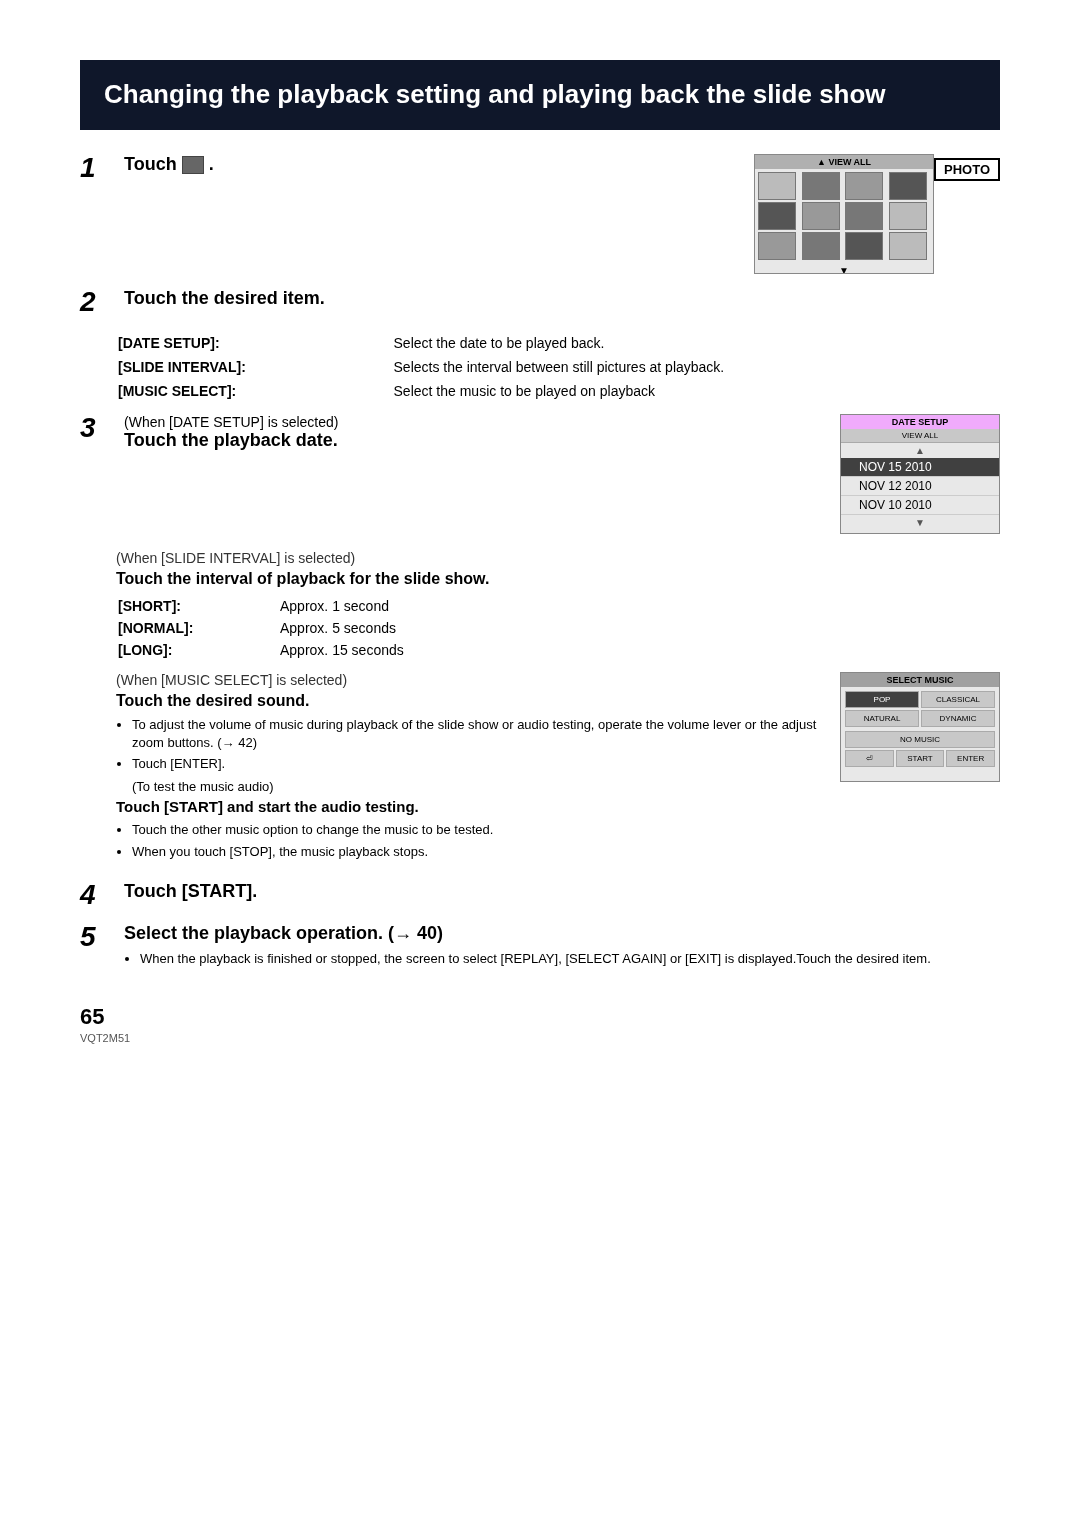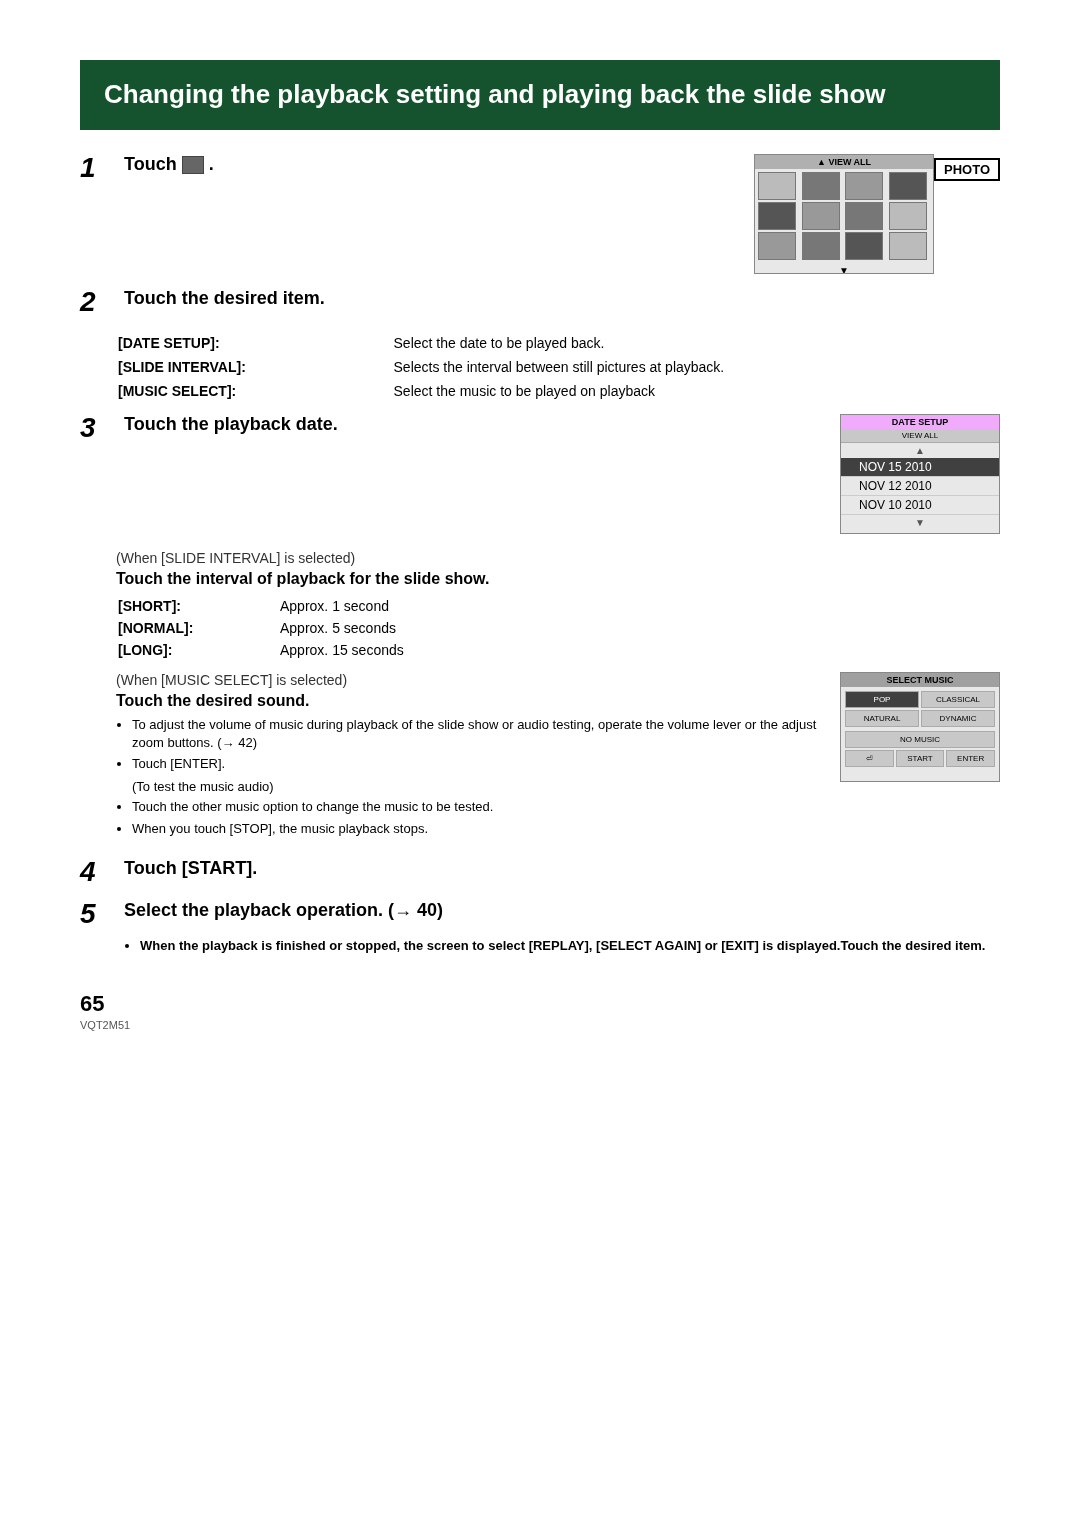--- a/index.html
+++ b/index.html
@@ -6,21 +6,21 @@
     body {
       background: #fff;
       font-family: Arial, Helvetica, sans-serif;
       font-size: 14px;
       color: #000;
       width: 1080px;
       min-height: 1526px;
       padding: 60px 80px;
     }
     .header-box {
-      background: #14532d;
+      background: #0f172a;
       color: #fff;
       padding: 18px 24px;
       margin-bottom: 24px;
     }
     .header-box h1 {
       font-size: 26px;
       font-weight: bold;
       line-height: 1.3;
     }
     .photo-badge {
@@ -297,20 +297,21 @@
     <tr>
       <td>[MUSIC SELECT]:</td>
       <td>Select the music to be played on playback</td>
     </tr>
   </tbody>
 </table>
 
 <div class="step-row" style="margin-top: 10px;">
   <div class="step-num" style="font-style:italic;">3</div>
   <div class="step-content">
+    <div class="step-sub">(When [DATE SETUP] is selected)</div>
     <div class="step-label">Touch the playback date.</div>
   </div>
 
   <div class="sim-screen-date">
     <div class="sim-date-header">DATE SETUP</div>
     <div class="sim-date-viewall">VIEW ALL</div>
     <div class="sim-arrow">▲</div>
     <div class="sim-date-row selected">NOV 15 2010</div>
     <div class="sim-date-row">NOV 12 2010</div>
     <div class="sim-date-row">NOV 10 2010</div>
@@ -342,20 +343,21 @@
 <div class="sub-step">
   <div style="display:flex; align-items:flex-start;">
     <div style="flex:1;">
       <div class="sub-step-label">(When [MUSIC SELECT] is selected)</div>
       <div class="sub-step-title">Touch the desired sound.</div>
       <ul class="bullet-list">
         <li>To adjust the volume of music during playback of the slide show or audio testing, operate the volume lever or the adjust zoom buttons. (→ 42)</li>
         <li>Touch [ENTER].</li>
       </ul>
       <div class="indent-note">(To test the music audio)</div>
+      <div class="sub-step-title" style="font-size:15px;">Touch [START] and start the audio testing.</div>
       <ul class="bullet-list">
         <li>Touch the other music option to change the music to be tested.</li>
         <li>When you touch [STOP], the music playback stops.</li>
       </ul>
     </div>
 
     <div class="sim-screen-music">
       <div class="sim-music-header">SELECT MUSIC</div>
       <div class="sim-music-grid">
         <div class="sim-music-btn selected">POP</div>
@@ -379,21 +381,21 @@
   <div class="step-num" style="font-style:italic;">4</div>
   <div class="step-content">
     <span class="step-label">Touch [START].</span>
   </div>
 </div>
 
 <div class="step-row">
   <div class="step-num" style="font-style:italic;">5</div>
   <div class="step-content">
     <span class="step-label">Select the playback operation. (→ 40)</span>
-    <ul class="bullet-list" style="margin-top:16px;font-weight:bold;">
+    <ul class="bullet-list" style="margin-top:6px;">
       <li>When the playback is finished or stopped, the screen to select [REPLAY], [SELECT AGAIN] or [EXIT] is displayed.Touch the desired item.</li>
     </ul>
   </div>
 </div>
 
 <div style="margin-top: 30px;">
   <div class="page-number">65</div>
   <div class="doc-code">VQT2M51</div>
 </div>
 

